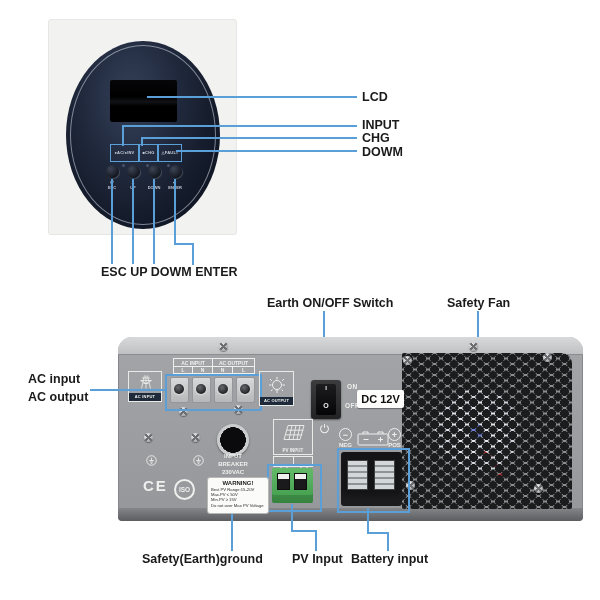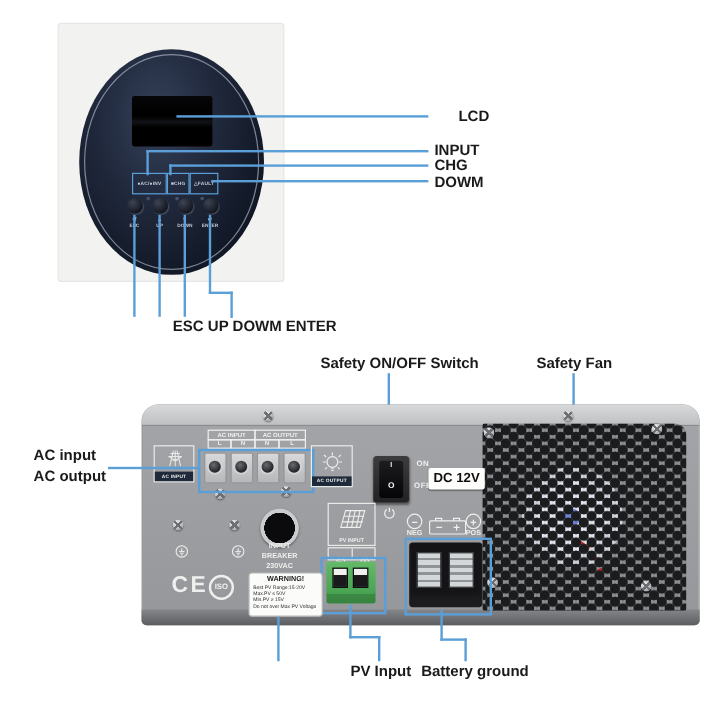--- a/index.html
+++ b/index.html
@@ -113,37 +113,37 @@
       <span class="g">↵</span>
       <span>ENTER</span></div>
 
     <div class="cl" style="left:147px;top:96px;width:210px;height:2px;"></div>
     <div class="cl" style="left:122px;top:125px;width:2px;height:21px;"></div>
     <div class="cl" style="left:122px;top:125px;width:235px;height:2px;"></div>
     <div class="cl" style="left:141px;top:137px;width:2px;height:9px;"></div>
     <div class="cl" style="left:141px;top:137px;width:216px;height:2px;"></div>
     <div class="cl" style="left:176px;top:150px;width:181px;height:2px;"></div>
 
-    <div class="lab" style="left:382px;top:90px;text-align:right;">LCD</div>
+    <div class="lab" style="left:362px;top:90px;text-align:right;">LCD</div>
     <div class="lab" style="left:362px;top:118px;">INPUT</div>
     <div class="lab" style="left:362px;top:131px;">CHG</div>
     <div class="lab" style="left:362px;top:145px;">DOWM</div>
 
     <div class="cl" style="left:111px;top:179px;width:2px;height:85px;"></div>
     <div class="cl" style="left:132px;top:179px;width:2px;height:85px;"></div>
     <div class="cl" style="left:153px;top:179px;width:2px;height:85px;"></div>
     <div class="cl" style="left:174px;top:179px;width:2px;height:66px;"></div>
     <div class="cl" style="left:174px;top:243px;width:20px;height:2px;"></div>
     <div class="cl" style="left:192px;top:243px;width:2px;height:22px;"></div>
-    <div class="lab" style="left:101px;top:265px;margin-left:43px;">ESC UP DOWM ENTER</div>
+    <div class="lab" style="left:101px;top:265px;">ESC UP DOWM ENTER</div>
   </div>
 
   <div class="layer">
 
-    <div class="lab" style="left:267px;top:296px;">Safety ON/OFF Switch</div>
+    <div class="lab" style="left:267px;top:296px;">Earth ON/OFF Switch</div>
     <div class="lab" style="left:447px;top:296px;">Safety Fan</div>
     <div class="cl" style="left:323px;top:311px;width:2px;height:72px;"></div>
     <div class="cl" style="left:477px;top:311px;width:2px;height:81px;"></div>
 
     <div class="rp-body"></div>
     <div class="rp-flange"></div>
     <div class="rp-base"></div>
 
     <div class="fan-zone">
       <div class="fan-disc"></div>
@@ -283,27 +283,28 @@
     </div>
 
     <div class="warn">
       <div class="t">WARNING!</div>
       <div class="l">Best PV Range:15-20V</div>
       <div class="l">Max.PV ≤ 50V</div>
       <div class="l">Min.PV ≥ 15V</div>
       <div class="l">Do not over Max PV Voltage</div>
     </div>
 
-    <div class="wtxt" style="left:143px;top:477px;font-size:19px;letter-spacing:2px;">CE</div>
+    <div class="wtxt" style="left:143px;top:477px;font-size:15px;letter-spacing:2px;">CE</div>
     <div class="abs" style="left:174px;top:479px;width:21px;height:21px;border:2px solid #eef0ee;border-radius:50%;box-sizing:border-box;color:#eef0ee;font-size:6.5px;font-weight:bold;text-align:center;line-height:17px;">ISO</div>
 
     <div class="cl" style="left:231px;top:514px;width:2px;height:37px;"></div>
     <div class="cl" style="left:291px;top:504px;width:2px;height:28px;"></div>
     <div class="cl" style="left:291px;top:530px;width:26px;height:2px;"></div>
     <div class="cl" style="left:315px;top:530px;width:2px;height:21px;"></div>
     <div class="cl" style="left:367px;top:508px;width:2px;height:26px;"></div>
     <div class="cl" style="left:367px;top:532px;width:22px;height:2px;"></div>
     <div class="cl" style="left:387px;top:532px;width:2px;height:19px;"></div>
+    <div class="lab" style="left:142px;top:552px;">Safety(Earth)ground</div>
     <div class="lab" style="left:292px;top:552px;">PV Input</div>
-    <div class="lab" style="left:351px;top:552px;">Battery ground</div>
+    <div class="lab" style="left:351px;top:552px;">Battery input</div>
   </div>
 
 </div>
 
 </body></html>

